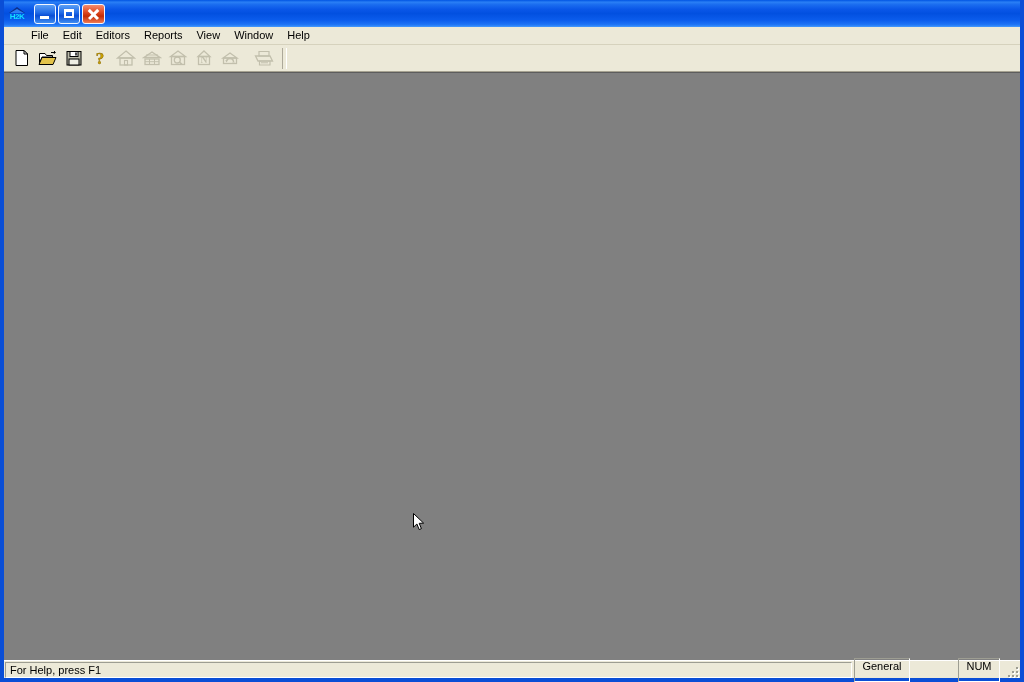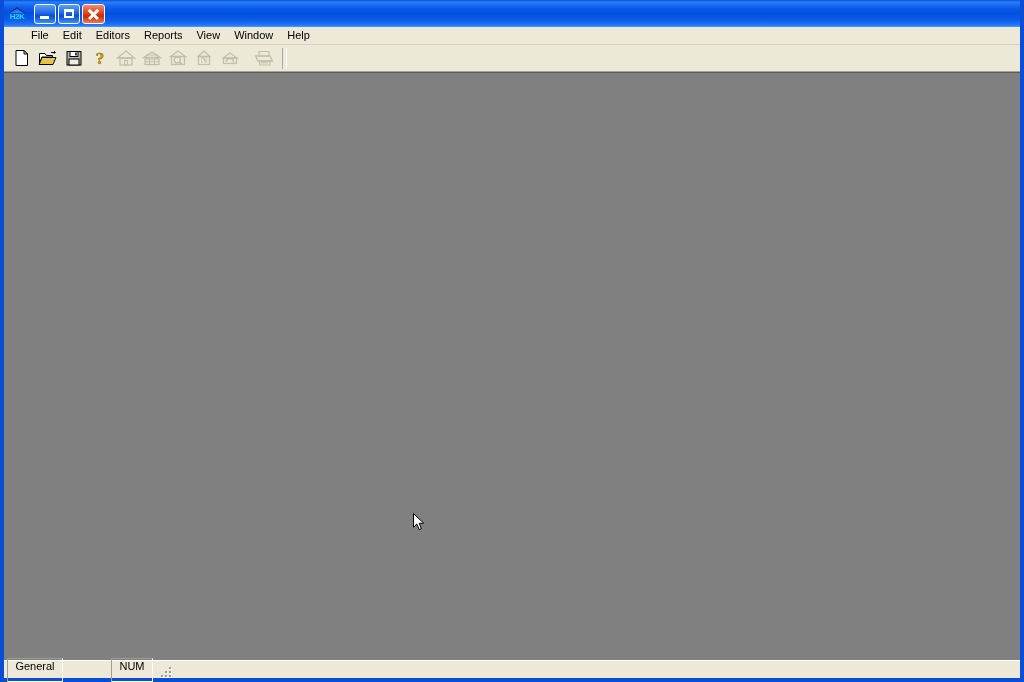--- a/index.html
+++ b/index.html
@@ -398,20 +398,21 @@
     <div class="tb-spacer"></div>
   </div>
 
   <div id="mdi-client">
     <svg id="cursor" viewBox="0 0 12 19">
       <polygon points="0.5,0.5 0.5,14.2 3.9,11 6.2,16.6 8.4,15.6 6.2,10.3 10.6,10.1" fill="#ffffff" stroke="#000000" stroke-width="1"></polygon>
     </svg>
   </div>
 
   <div id="status-bar">
+    <div id="status-message">For Help, press F1</div>
     <div class="status-pane" id="status-pane-general">General</div>
     <div class="status-pane" id="status-pane-num">NUM</div>
     <div id="resize-grip">
       <i style="right:1px;  bottom:1px;"></i>
       <i style="right:5px;  bottom:1px;"></i>
       <i style="right:9px;  bottom:1px;"></i>
       <i style="right:1px;  bottom:5px;"></i>
       <i style="right:5px;  bottom:5px;"></i>
       <i style="right:1px;  bottom:9px;"></i>
     </div>

